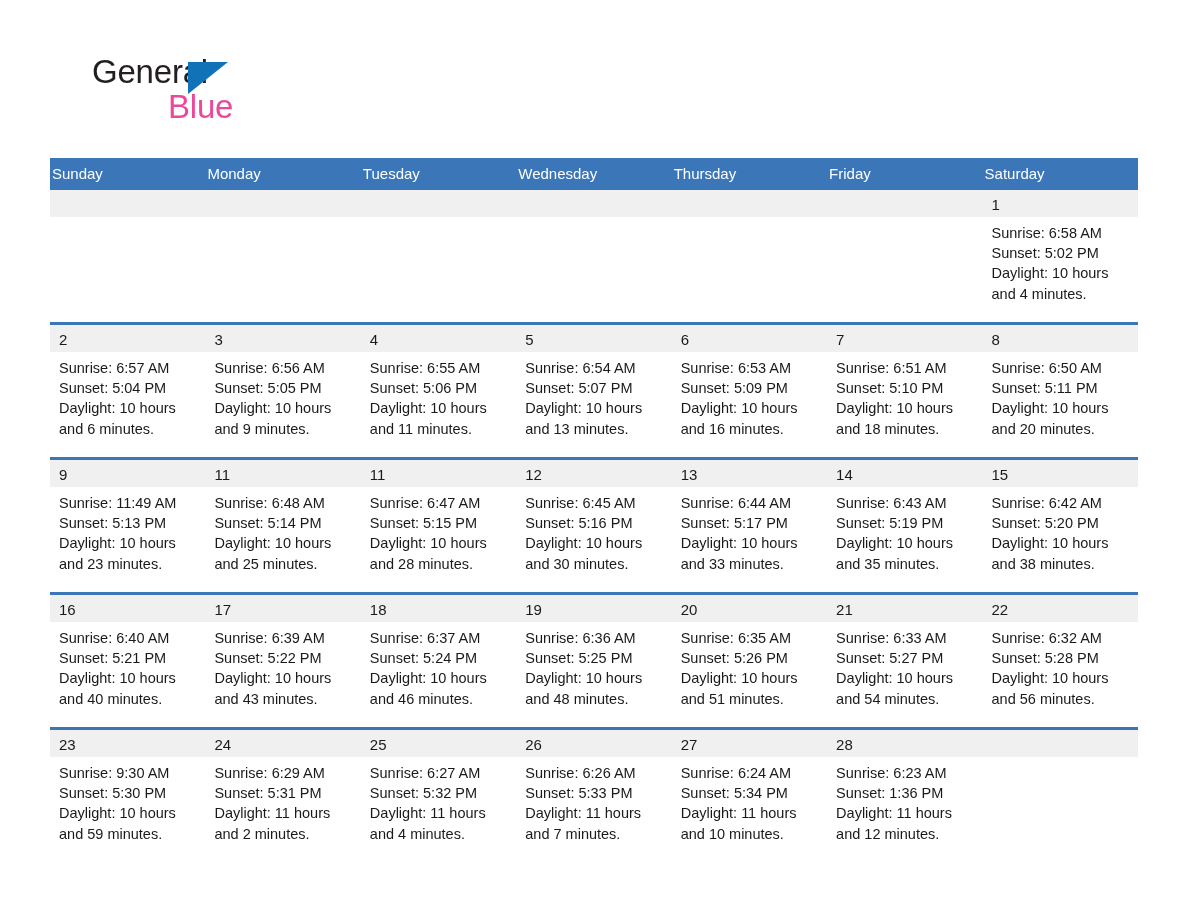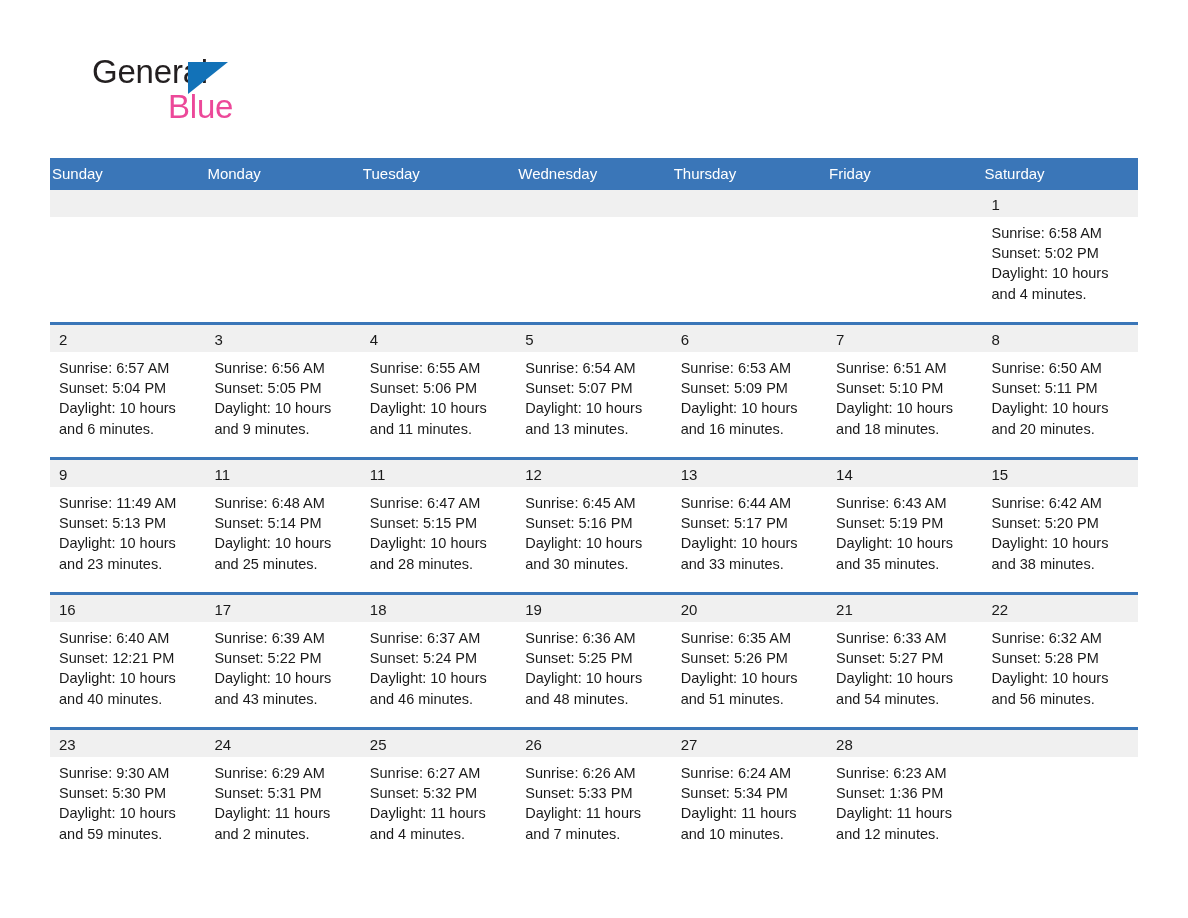--- a/index.html
+++ b/index.html
@@ -382,21 +382,21 @@
             </div>
           </td>
       </tr>
 
       <tr class="week-row">
         <td>
             <div class="cell">
               <div class="daynum-band">16</div>
               <div class="cell-body">
                 <div>Sunrise: 6:40 AM
-Sunset: 12:21 PM
+Sunset: 5:21 PM
 Daylight: 10 hours and 40 minutes.</div>
               </div>
             </div>
           </td>
         <td>
             <div class="cell">
               <div class="daynum-band">17</div>
               <div class="cell-body">
                 <div>Sunrise: 6:39 AM
 Sunset: 5:22 PM

